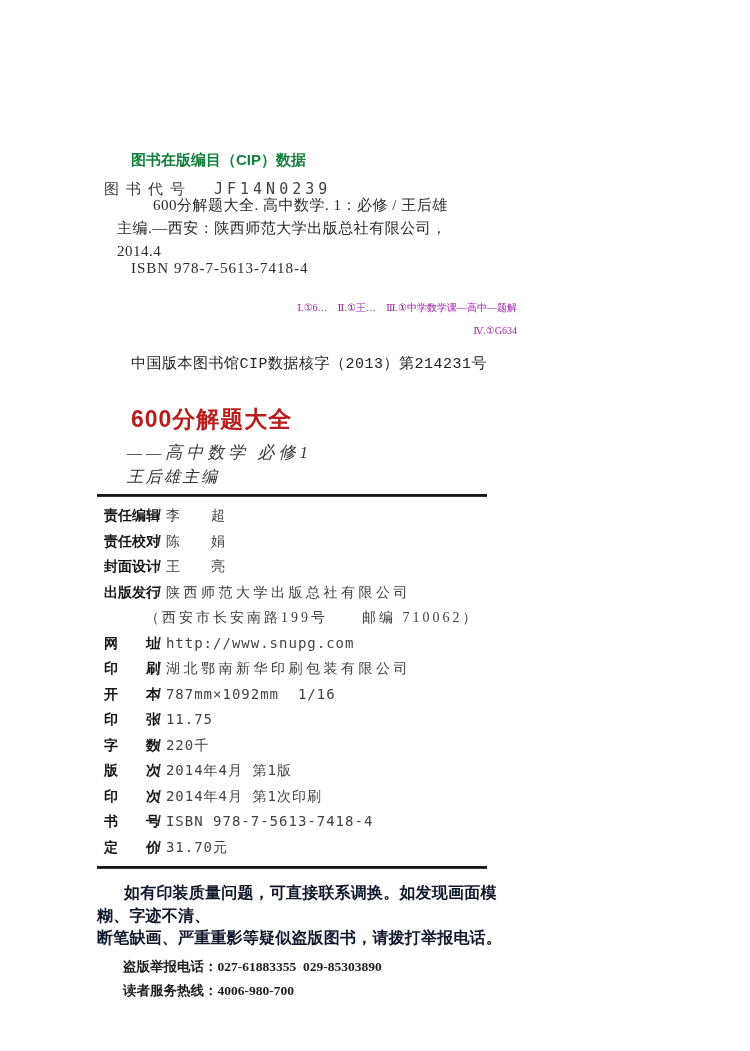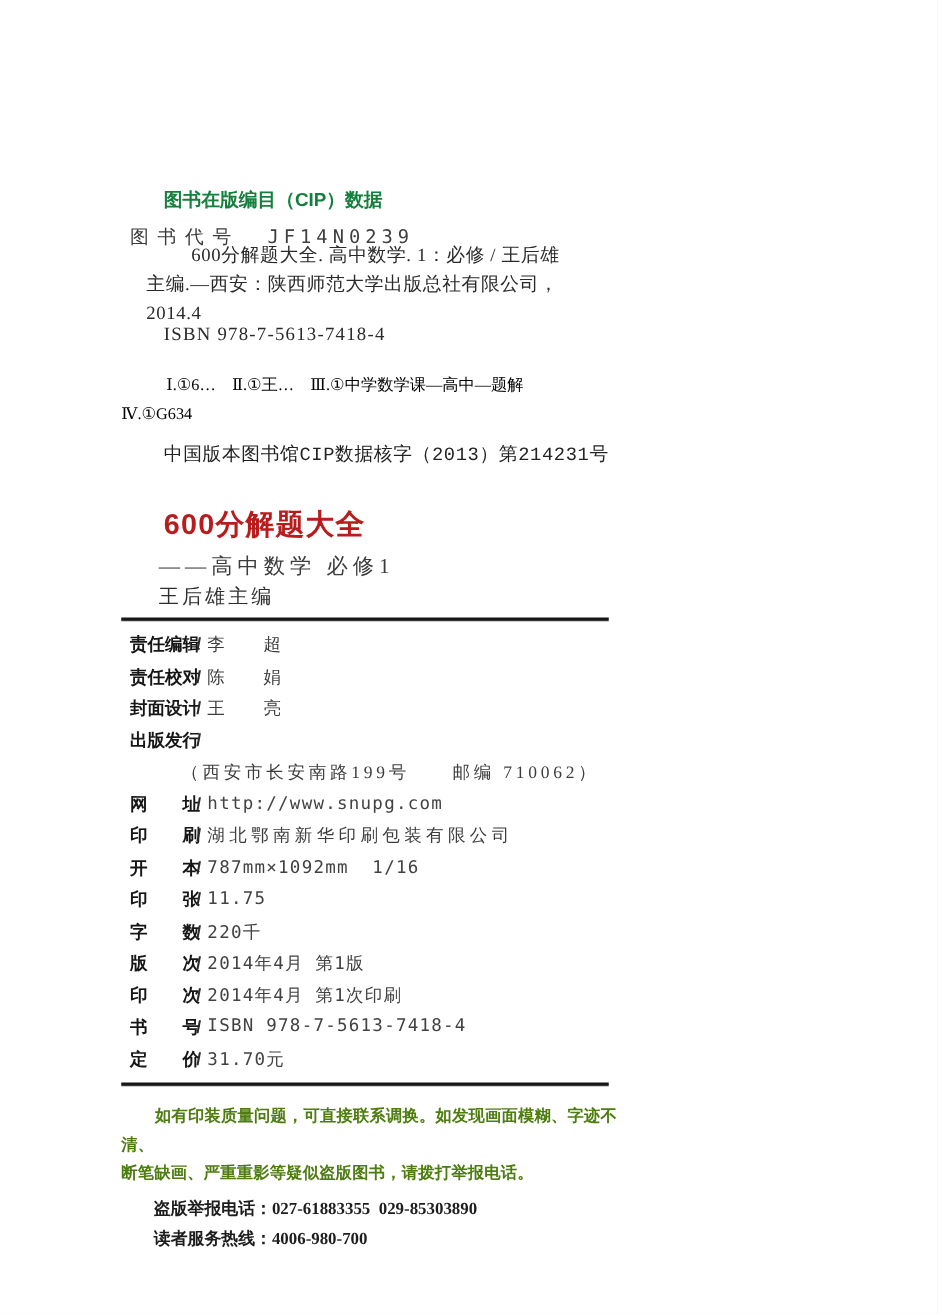--- a/index.html
+++ b/index.html
@@ -9,36 +9,36 @@
     background: #ffffff;
     color: #222;
     font-family: "Liberation Serif", "DejaVu Serif", serif;
     overflow: hidden;
     outline: 1px solid #ececec;
   }
   .abs { position: absolute; }
 
   .song  { font-family: "Liberation Serif", "DejaVu Serif", serif; }
   .hei   { font-family: "Liberation Sans", "DejaVu Sans", sans-serif; font-weight: bold; }
-  .kai   { font-family: "Liberation Serif", "DejaVu Serif", serif; }
+  .kai   { font-family: "Liberation Serif", "DejaVu Serif", serif; font-style: italic; }
 
   
   #book-code { top: 132px; left: 104px; font-size: 15px; color: #3a3a3a; margin-top: 48px; }
   #book-code .code-label { letter-spacing: 7px; }
   #book-code .code-value { font-family: "DejaVu Sans Mono", monospace; letter-spacing: 4px; margin-left: 22px; color: #3f3f3f; }
 
   #cip-heading { top: 151px; left: 131px; font-size: 15px; color: #15803d; }
 
   #cip-para { top: 194px; left: 97px; width: 410px; font-size: 15px; line-height: 23px; color: #2a2a2a; }
   #cip-para .cip-line:first-child { text-indent: 36px; }
   #cip-para .cip-line { letter-spacing: 0.5px; margin-left: 20px; }
 
   #isbn-line { top: 260px; left: 131px; font-size: 15px; letter-spacing: 1px; color: #2a2a2a; }
 
-  #class-block { top: 296px; left: 97px; width: 420px; font-size: 13px; line-height: 23px; color: #000000; }
+  #class-block { top: 296px; left: 97px; width: 420px; font-size: 10px; line-height: 23px; color: #a21caf; text-align: right; }
   #class-block .class-line1 { padding-left: 36px; }
 
   #cip-number { top: 354px; left: 131px; font-size: 15px; letter-spacing: 0.5px; color: #232323; font-family: Liberation Mono, monospace; }
 
   
   #book-title { top: 404px; left: 103px; font-size: 23px; letter-spacing: 1px; color: #b91c1c; margin-left: 28px; }
   #book-subtitle { top: 441px; left: 127px; font-size: 17px; letter-spacing: 4px; color: #3c3c3c; }
   #book-editor { top: 467px; left: 127px; font-size: 16px; letter-spacing: 2.5px; color: #2e2e2e; }
 
   .double-rule { left: 97px; width: 390px; height: 3px;
@@ -53,22 +53,22 @@
     color: #161616; width: 58px; padding-left: 7px; white-space: pre; flex: none; }
   .detail-slash { color: #2b2b2b; margin: 0 5px 0 2px; font-family: "Liberation Sans", sans-serif; font-weight: bold; }
   .detail-value { color: #3d3d3d; white-space: pre; }
   .detail-row.kind-name  .detail-value { letter-spacing: 1px; }
   .detail-row.kind-spread .detail-value { letter-spacing: 3.5px; }
   .detail-row.kind-mono  .detail-value { font-family: "DejaVu Sans Mono", "Liberation Mono", monospace; letter-spacing: 1px; color: #424242; }
   .detail-row.kind-sub   { padding-left: 48px; }
   .detail-row.kind-sub .detail-value { letter-spacing: 3px; }
 
   
-  #notice { top: 882px; left: 97px; width: 412px; font-size: 13px; line-height: 22.5px;
-    font-weight: bold; color: #4d7c0f; letter-spacing: 0.2px; }
+  #notice { top: 882px; left: 97px; width: 412px; font-size: 16px; line-height: 22.5px;
+    font-weight: bold; color: #0f172a; letter-spacing: 0.2px; }
   #notice .notice-line:first-child { text-indent: 27px; }
   #hotlines { top: 930px; left: 123px; font-size: 13.5px; line-height: 24px; font-weight: bold; color: #1d1d1d; margin-top: 25px; }
   .hotline-line { white-space: pre; }
 </style>
 </head>
 <body>
 
 <div id="book-code" class="abs song">
   <span class="code-label">图书代号</span><span class="code-value">JF14N0239</span>
 </div>
@@ -108,20 +108,21 @@
       <span class="detail-value">陈　　娟</span>
     </div>
     <div class="detail-row kind-name">
       <span class="detail-label">封面设计</span>
       <span class="detail-slash">/</span>
       <span class="detail-value">王　　亮</span>
     </div>
     <div class="detail-row kind-spread">
       <span class="detail-label">出版发行</span>
       <span class="detail-slash">/</span>
+      <span class="detail-value">陕西师范大学出版总社有限公司</span>
     </div>
     <div class="detail-row kind-sub">
       <span class="detail-value">（西安市长安南路199号　　邮编 710062）</span>
     </div>
     <div class="detail-row kind-mono">
       <span class="detail-label">网　　址</span>
       <span class="detail-slash">/</span>
       <span class="detail-value">http://www.snupg.com</span>
     </div>
     <div class="detail-row kind-spread">

